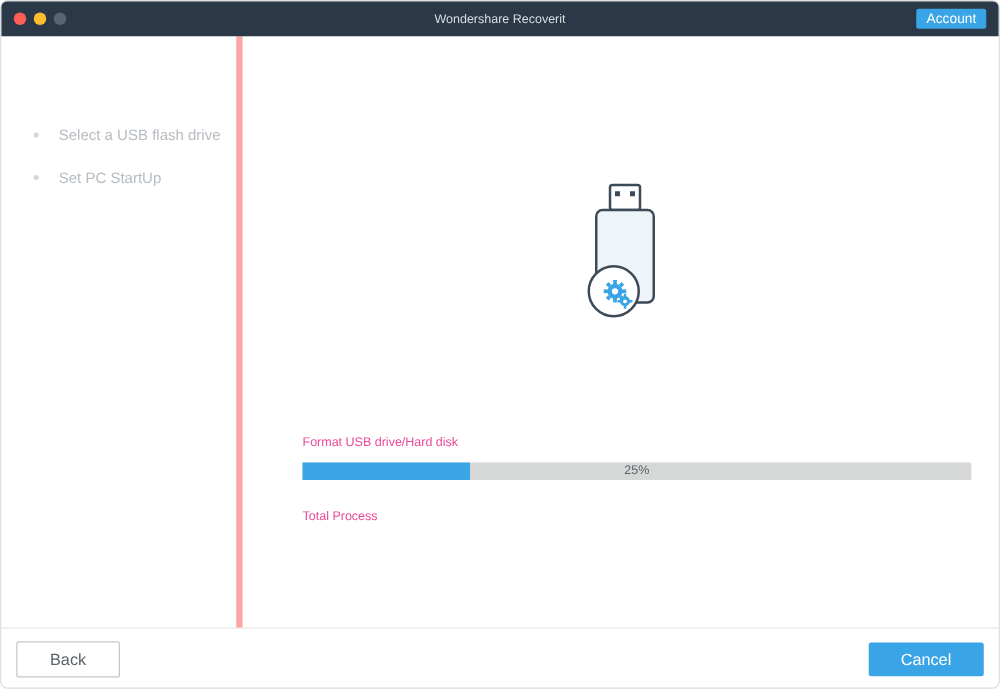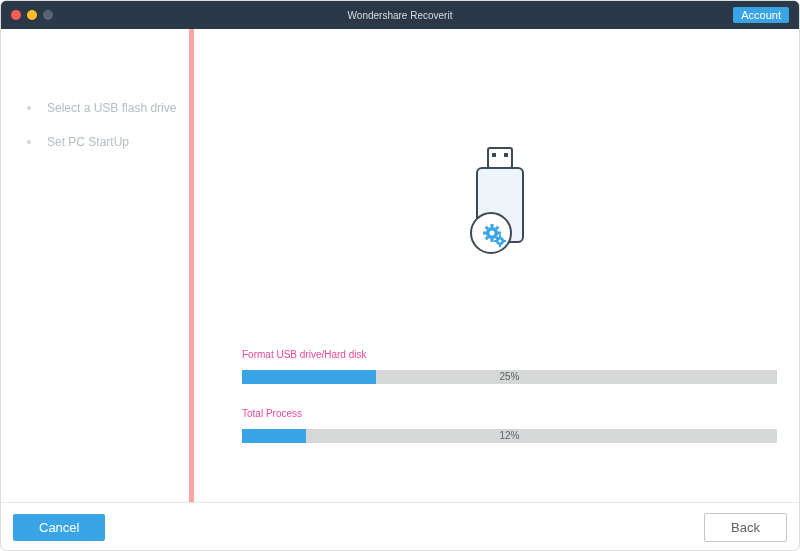--- a/index.html
+++ b/index.html
@@ -241,24 +241,20 @@
     </div>
 
     <div class="progress-section">
       <div class="progress-label">Format USB drive/Hard disk</div>
       <div class="progress-bar">
         <div class="progress-fill" style="width:25%"></div>
         <div class="progress-text">25%</div>
       </div>
 
       <div class="progress-label">Total Process</div>
-      <div class="progress-bar" style="margin-bottom:0">
-        <div class="progress-fill" style="width:12%"></div>
-        <div class="progress-text">12%</div>
-      </div>
     </div>
   </div>
 </div>
 
 <div class="footer">
+  <button class="btn btn-back">Back</button>
   <button class="btn btn-cancel">Cancel</button>
-  <button class="btn btn-back">Back</button>
 </div>
 
 </body></html>

